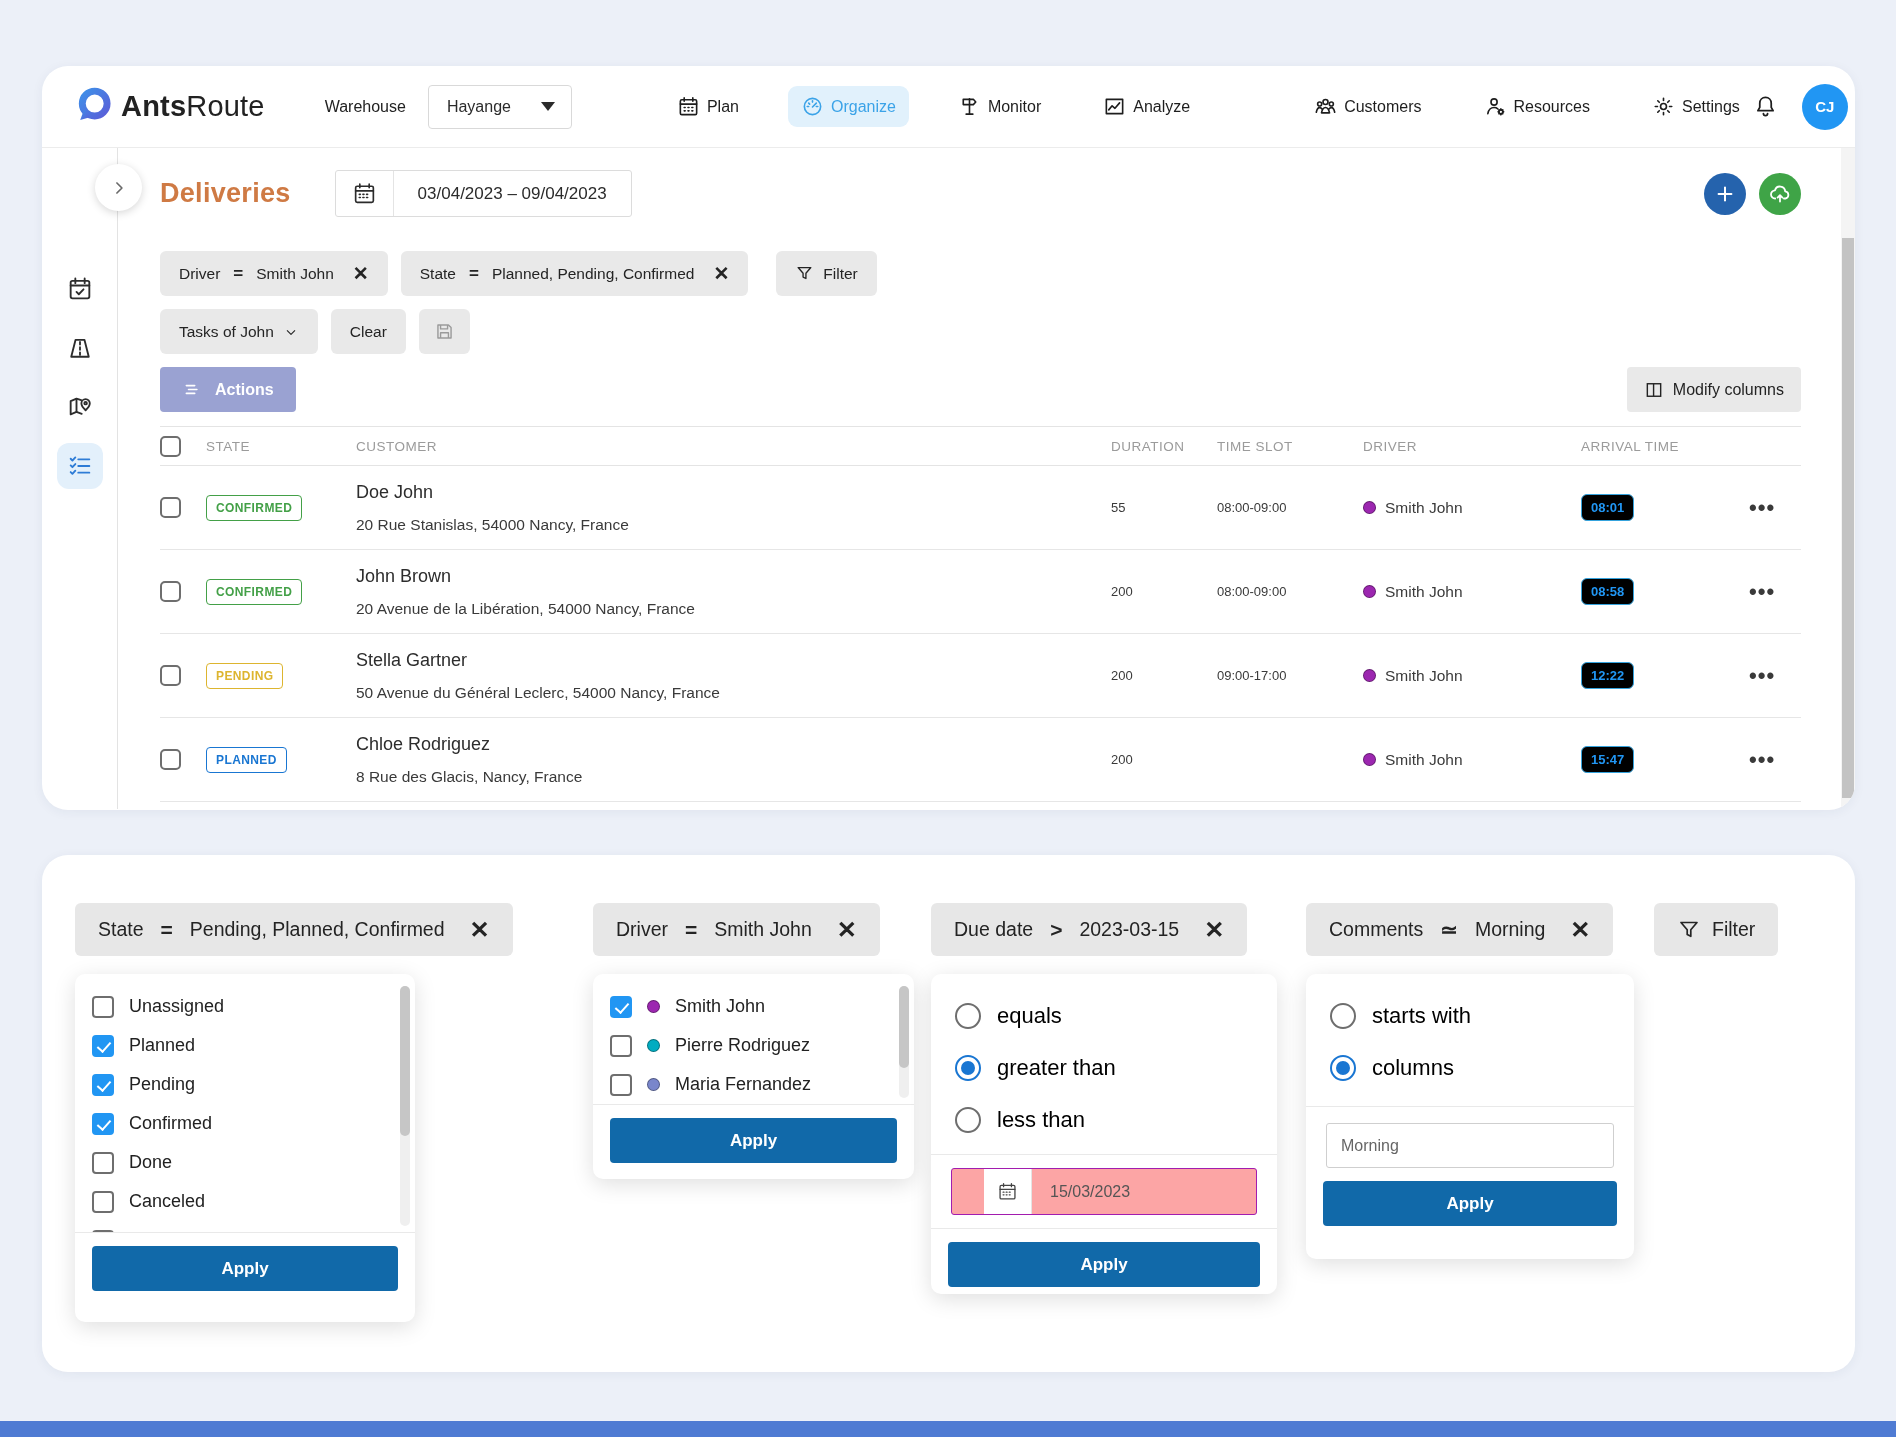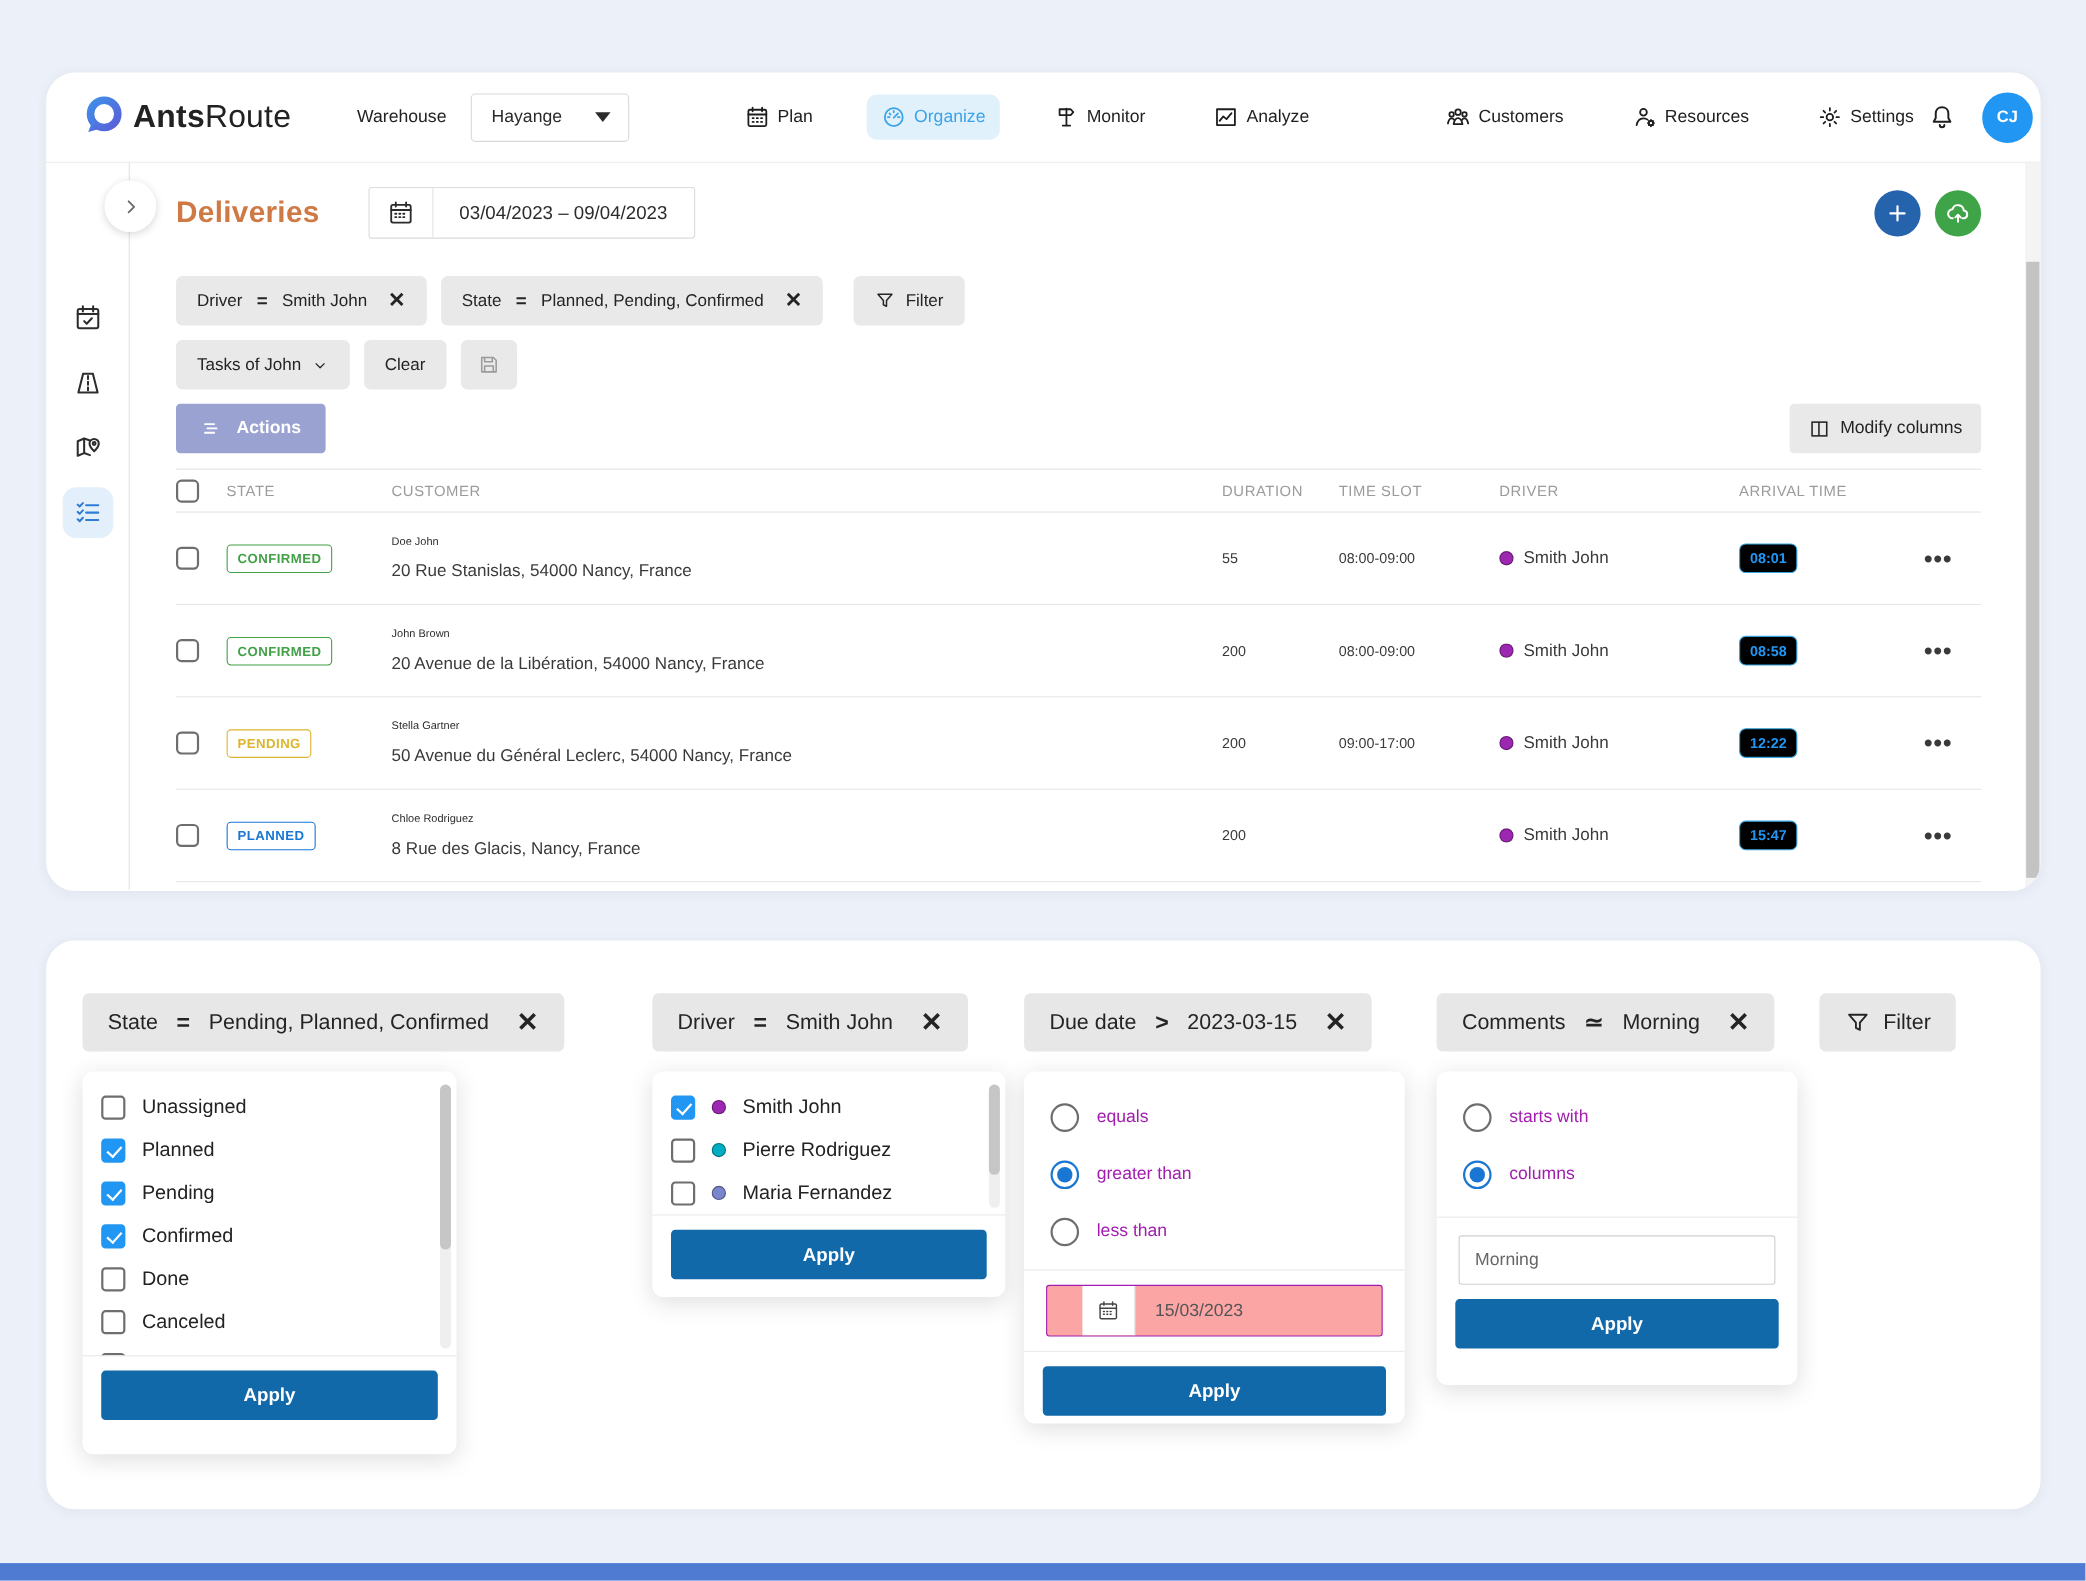--- a/index.html
+++ b/index.html
@@ -73,21 +73,21 @@
   
   .table { margin-top:14px; }
   .trow { display:grid; grid-template-columns:46px 150px 1fr 106px 146px 218px 168px 52px; align-items:center; }
   .thead { height:40px; border-top:1px solid #e4e4e4; border-bottom:1px solid #e4e4e4; color:#9b9b9b; font-size:13.5px; letter-spacing:.5px; }
   .tbody-row { min-height:84px; border-bottom:1px solid #e6e6e6; }
   .cb { width:21px; height:21px; border:2px solid #6e6e6e; border-radius:5px; background:#fff; cursor:pointer; }
   .badge { display:inline-block; border:1.5px solid; border-radius:4px; font-size:12px; font-weight:700; letter-spacing:.4px; padding:5px 9px; background:#fff; }
   .badge--confirmed { color:var(--confirmed-green,#43a047); border-color:var(--confirmed-green,#43a047); }
   .badge--pending { color:var(--pending-yellow,#ddb52f); border-color:var(--pending-yellow,#ddb52f); }
   .badge--planned { color:var(--planned-blue,#1976d2); border-color:var(--planned-blue,#1976d2); }
-  .cust-name { font-size:10px; color:#2d2d2d; margin-bottom:13px; }
+  .cust-name { font-size:18px; color:#2d2d2d; margin-bottom:13px; }
   .cust-addr { font-size:15.5px; color:#3a3a3a; }
   .cell-txt { font-size:13px; color:#3a3a3a; }
   .driver-cell { display:flex; align-items:center; gap:9px; font-size:15.5px; color:#3a3a3a; }
   .dot { width:13px; height:13px; border-radius:50%; border:1.5px solid rgba(0,0,0,.35); }
   .time-badge { display:inline-block; border:1.5px solid var(--time-badge-border,#35a3dd); color:var(--accent-blue,#2196f3); border-radius:6px; font-size:13px; font-weight:700; padding:5px 9px; background:#000000; }
   .dots-menu { color:#3a3a3a; font-size:22px; font-weight:700; letter-spacing:1px; cursor:pointer; line-height:0; }
 
   .vscroll { position:absolute; right:0; top:0; bottom:0; width:14px; background:#f4f4f4; }
   .vscroll .thumb { position:absolute; left:1px; right:1px; top:90px; height:560px; background:#c3c3c3; cursor:pointer; }
 
@@ -104,21 +104,21 @@
   .opt { display:flex; align-items:center; gap:15px; height:39px; font-size:18px; color:#222; }
   .opt .cb2 { width:22px; height:22px; border:2px solid #6e6e6e; border-radius:4px; background:#fff; flex:0 0 auto; cursor:pointer; position:relative; }
   .opt .cb2.checked { background:var(--accent-blue,#2196f3); border-color:var(--accent-blue,#2196f3); }
   .opt .cb2.checked::after { content:""; position:absolute; left:6px; top:2px; width:6px; height:11px; border:solid #fff; border-width:0 2.5px 2.5px 0; transform:rotate(42deg); }
   .list-scroll { position:absolute; right:5px; top:12px; width:10px; background:#efefef; border-radius:5px; }
   .list-scroll .lthumb { position:absolute; left:0; right:0; top:0; background:#c6c6c6; border-radius:5px; cursor:pointer; }
   .panel-divider { border-top:1px solid #e9e9e9; }
   .apply-btn { display:block; background:var(--apply-blue,#1169a9); color:#fff; border:none; border-radius:4px; height:45px; font-size:17px; font-weight:700; font-family:inherit; cursor:pointer; margin:13px 17px; width:calc(100% - 34px); }
 
   .radio-list { padding:16px 24px 8px; }
-  .radio-row { display:flex; align-items:center; gap:16px; height:52px; font-size:16px; color:#a21caf; cursor:pointer;text-align:center; }
+  .radio-row { display:flex; align-items:center; gap:16px; height:52px; font-size:22px; color:#000000; cursor:pointer;text-align:center; }
   .radio { width:26px; height:26px; border-radius:50%; border:2px solid #6e6e6e; background:#fff; flex:0 0 auto; position:relative; }
   .radio.selected { border-color:var(--planned-blue,#1976d2); }
   .radio.selected::after { content:""; position:absolute; left:4px; top:4px; width:14px; height:14px; border-radius:50%; background:var(--planned-blue,#1976d2); }
 
   .date-input { display:flex; align-items:stretch; border:1px solid #a21caf; border-radius:3px; margin:13px 20px; height:47px; background:#fca5a5; overflow:hidden;padding-left:32px; }
   .date-input .cal-cell2 { width:48px; display:flex; align-items:center; justify-content:center; border-right:1px solid #e4e4e4; background:#fff; }
   .date-input .cal-cell2 svg { width:21px; height:21px; stroke:#444; fill:none; stroke-width:1.5; stroke-linecap:round; }
   .date-input .dval { display:flex; align-items:center; padding:0 18px; font-size:16px; color:#555; }
   .text-input { display:block; margin:16px 20px 4px; width:calc(100% - 40px); height:45px; border:1px solid #cfcfcf; border-radius:3px; padding:0 14px; font-size:16px; color:#666; font-family:inherit; background:#fff; }
 

